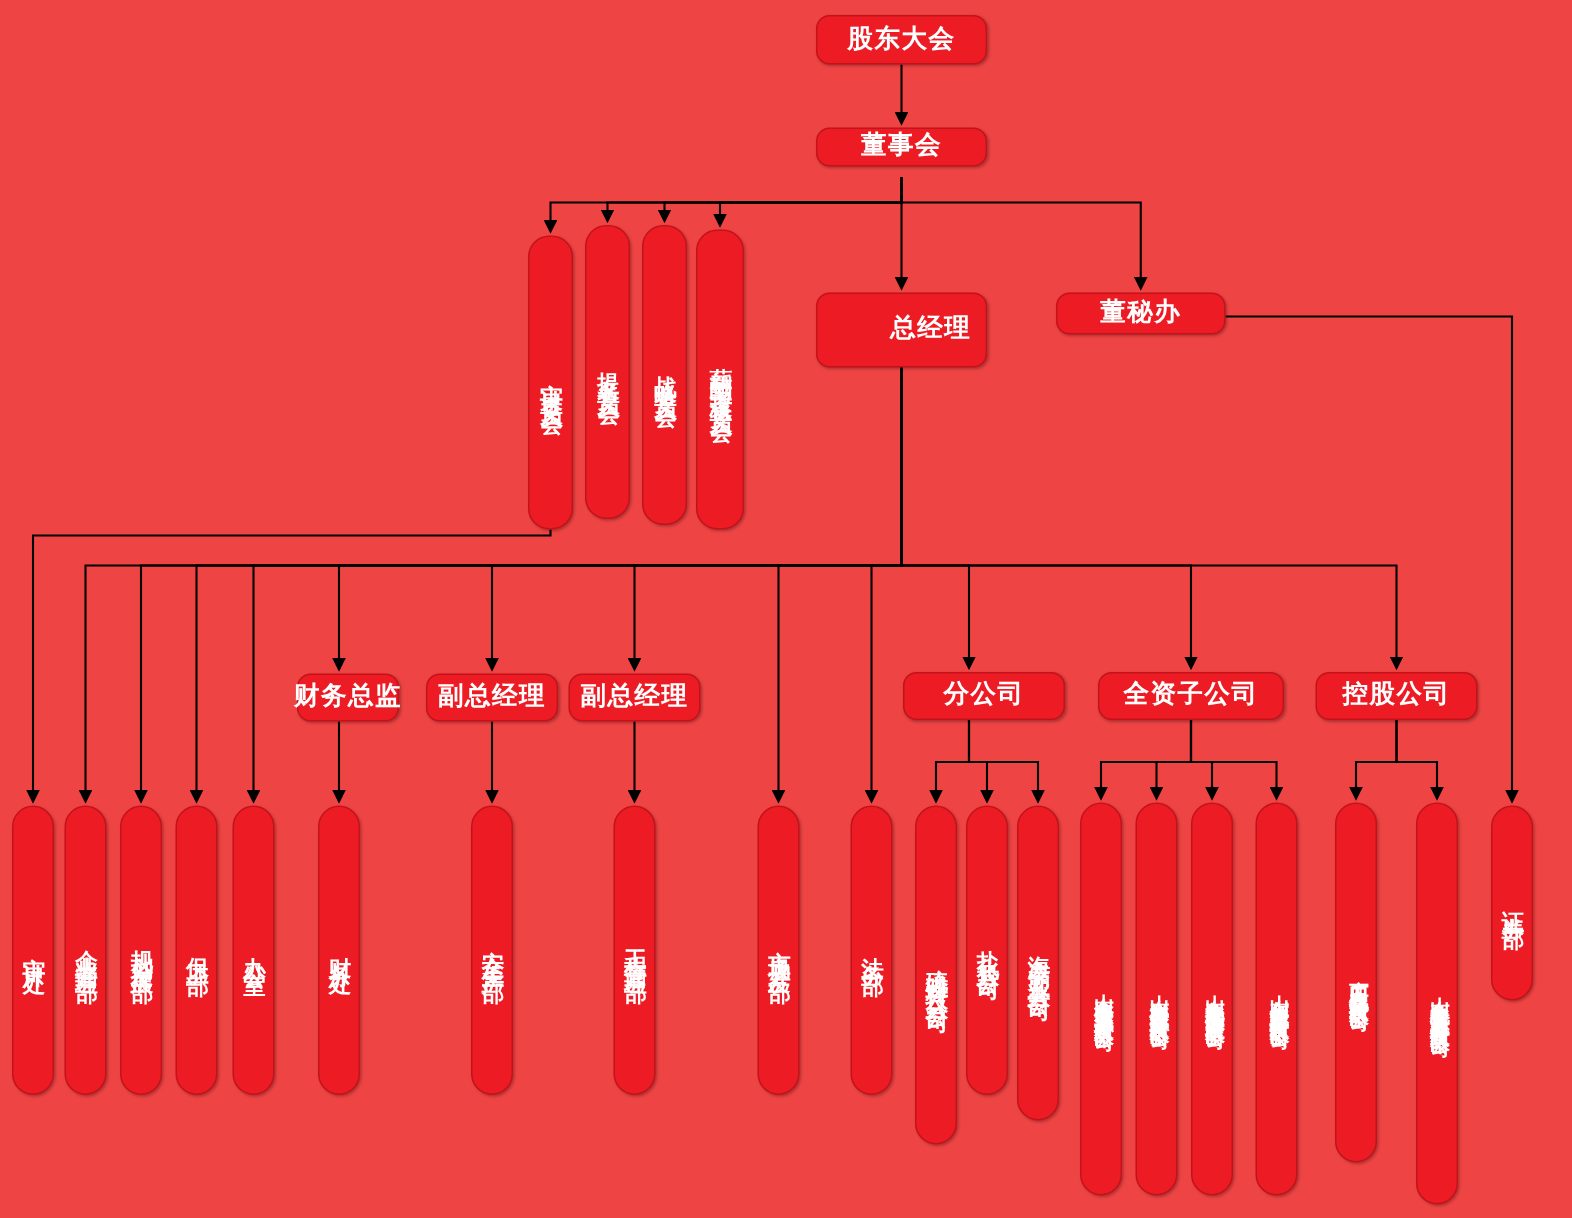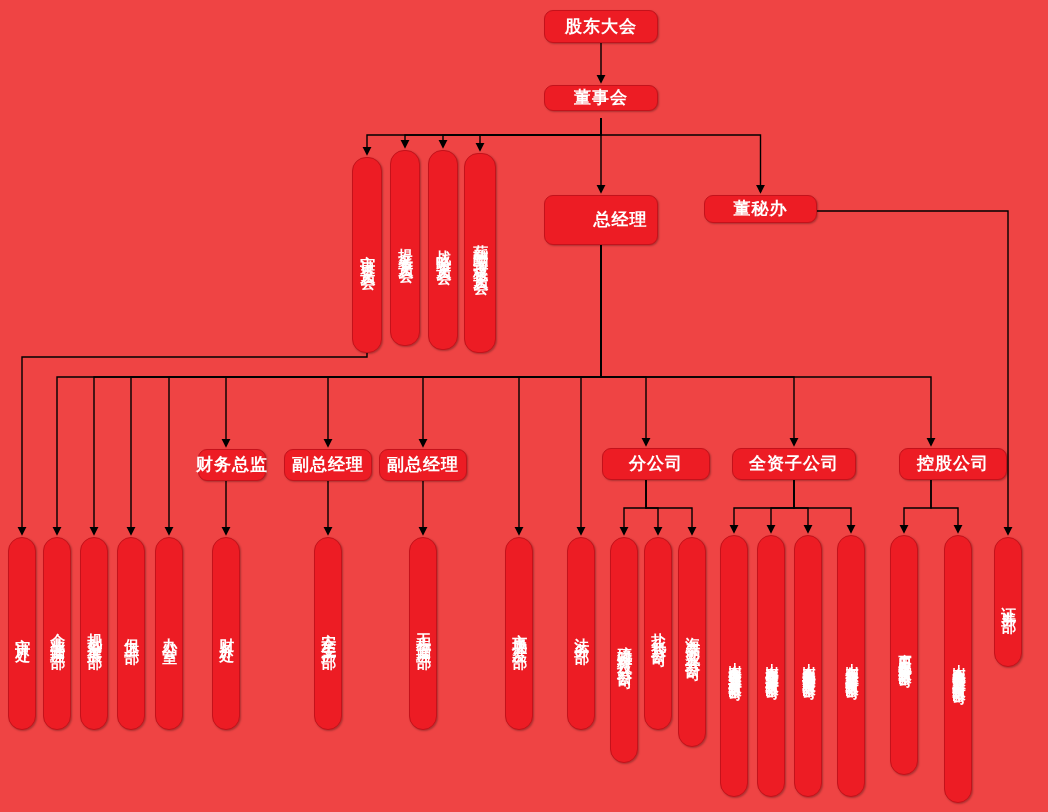--- a/index.html
+++ b/index.html
@@ -83,21 +83,21 @@
     <div class="node h" style="left: 704px; top: 195px; width: 113px; height: 28px;">董秘办</div>
     <div class="node v" style="left: 352px; top: 157px; width: 30px; height: 196px;">审计委员会</div>
     <div class="node v" style="left: 390px; top: 150px; width: 30px; height: 196px;">提名委员会</div>
     <div class="node v" style="left: 428px; top: 150px; width: 30px; height: 200px;">战略委员会</div>
     <div class="node v" style="left: 464px; top: 153px; width: 32px; height: 200px;">薪酬与考核委员会</div>
     <div class="node h" style="left: 198px; top: 449px; width: 68px; height: 32px;">财务总监</div>
     <div class="node h" style="left: 284px; top: 449px; width: 88px; height: 32px;">副总经理</div>
     <div class="node h" style="left: 379px; top: 449px; width: 88px; height: 32px;">副总经理</div>
     <div class="node h" style="left: 602px; top: 448px; width: 108px; height: 32px;">分公司</div>
     <div class="node h" style="left: 732px; top: 448px; width: 124px; height: 32px;">全资子公司</div>
-    <div class="node h" style="left: 877px; top: 448px; width: 108px; height: 32px; margin-left: 22px;">控股公司</div>
+    <div class="node h" style="left: 877px; top: 448px; width: 108px; height: 32px;">控股公司</div>
     <div class="node v" style="left: 8px; top: 537px; width: 28px; height: 193px;">审计处</div>
     <div class="node v" style="left: 43px; top: 537px; width: 28px; height: 193px;">企业管理部</div>
     <div class="node v" style="left: 80px; top: 537px; width: 28px; height: 193px;">规划发展部</div>
     <div class="node v" style="left: 117px; top: 537px; width: 28px; height: 193px;">保卫部</div>
     <div class="node v" style="left: 155px; top: 537px; width: 28px; height: 193px;">办公室</div>
     <div class="node v" style="left: 212px; top: 537px; width: 28px; height: 193px;">财务处</div>
     <div class="node v" style="left: 314px; top: 537px; width: 28px; height: 193px;">安全生产部</div>
     <div class="node v" style="left: 409px; top: 537px; width: 28px; height: 193px;">工程管理部</div>
     <div class="node v" style="left: 505px; top: 537px; width: 28px; height: 193px;">市场开发部</div>
     <div class="node v" style="left: 567px; top: 537px; width: 28px; height: 193px;">法务部</div>

